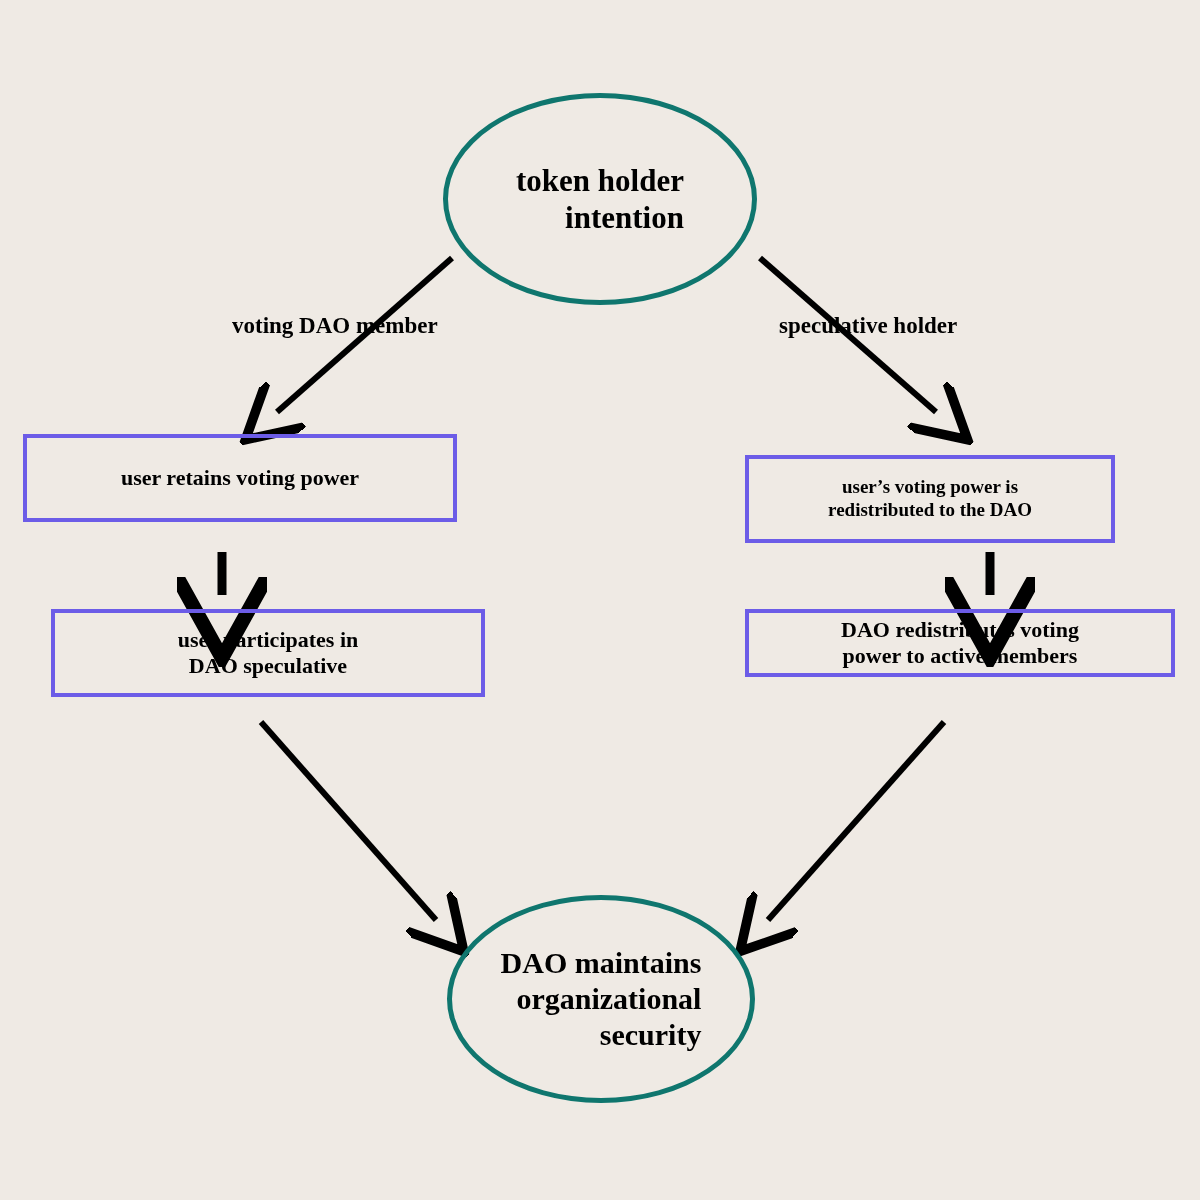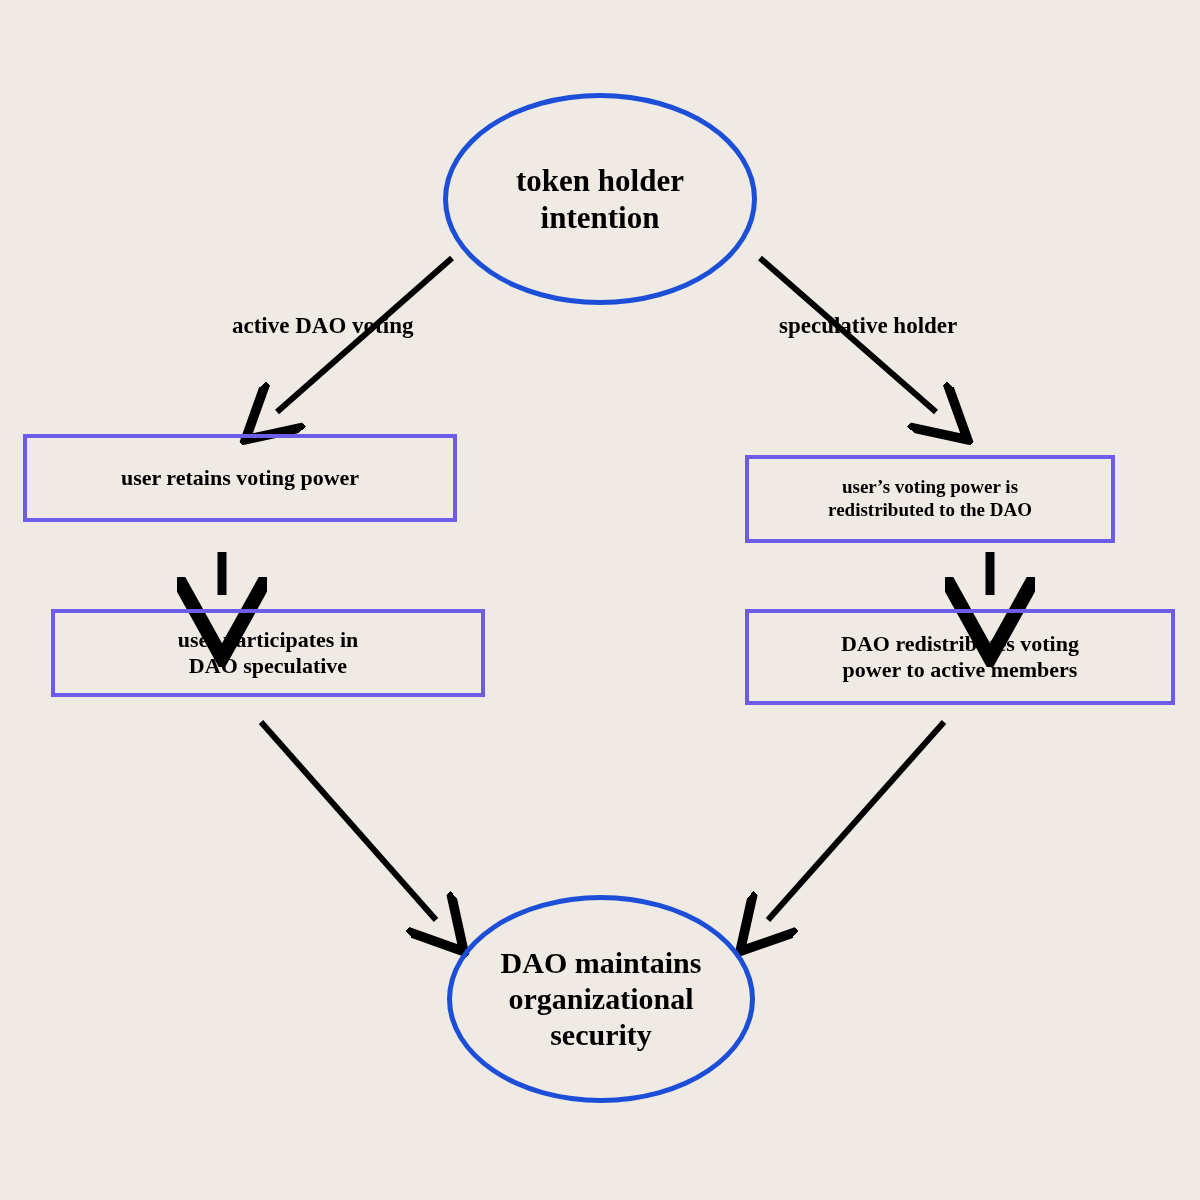--- a/index.html
+++ b/index.html
@@ -30,23 +30,24 @@
     box-sizing: border-box;
     display: flex;
     align-items: center;
     justify-content: center;
     text-align: center;
     color: #000000;
     font-weight: bold;
     line-height: 1.2;
   }
   .ellipse {
-    border: 5px solid #1d4ed8;
+    border: 5px solid #0f766e;
     border-radius: 50%;
     background: transparent;
+    text-align: right;
   }
   .rect {
     border: 4px solid #6c5ce7;
     background: transparent;
   }
   .node-top {
     left: 443px;
     top: 93px;
     width: 314px;
     height: 212px;
@@ -78,21 +79,21 @@
     left: 745px;
     top: 455px;
     width: 370px;
     height: 88px;
     font-size: 19px;
   }
   .node-r2 {
     left: 745px;
     top: 609px;
     width: 430px;
-    height: 96px;
+    height: 68px;
     font-size: 22px;
   }
   .edge-label {
     position: absolute;
     color: #000;
     font-weight: bold;
     font-size: 23px;
     white-space: nowrap;
   }
   .label-left {
@@ -129,21 +130,21 @@
     <line x1="944" y1="722" x2="768" y2="920" stroke="#000000" stroke-width="6" marker-end="url(#arrowhead)"></line>
   </svg>
 
   <div class="node ellipse node-top">
     <div>
       <div>token holder</div>
       <div>intention</div>
     </div>
   </div>
 
-  <div class="edge-label label-left">active DAO voting</div>
+  <div class="edge-label label-left">voting DAO member</div>
   <div class="edge-label label-right">speculative holder</div>
 
   <div class="node rect node-l1">
     <div>
       <div>user retains voting power</div>
     </div>
   </div>
 
   <div class="node rect node-l2">
     <div>

